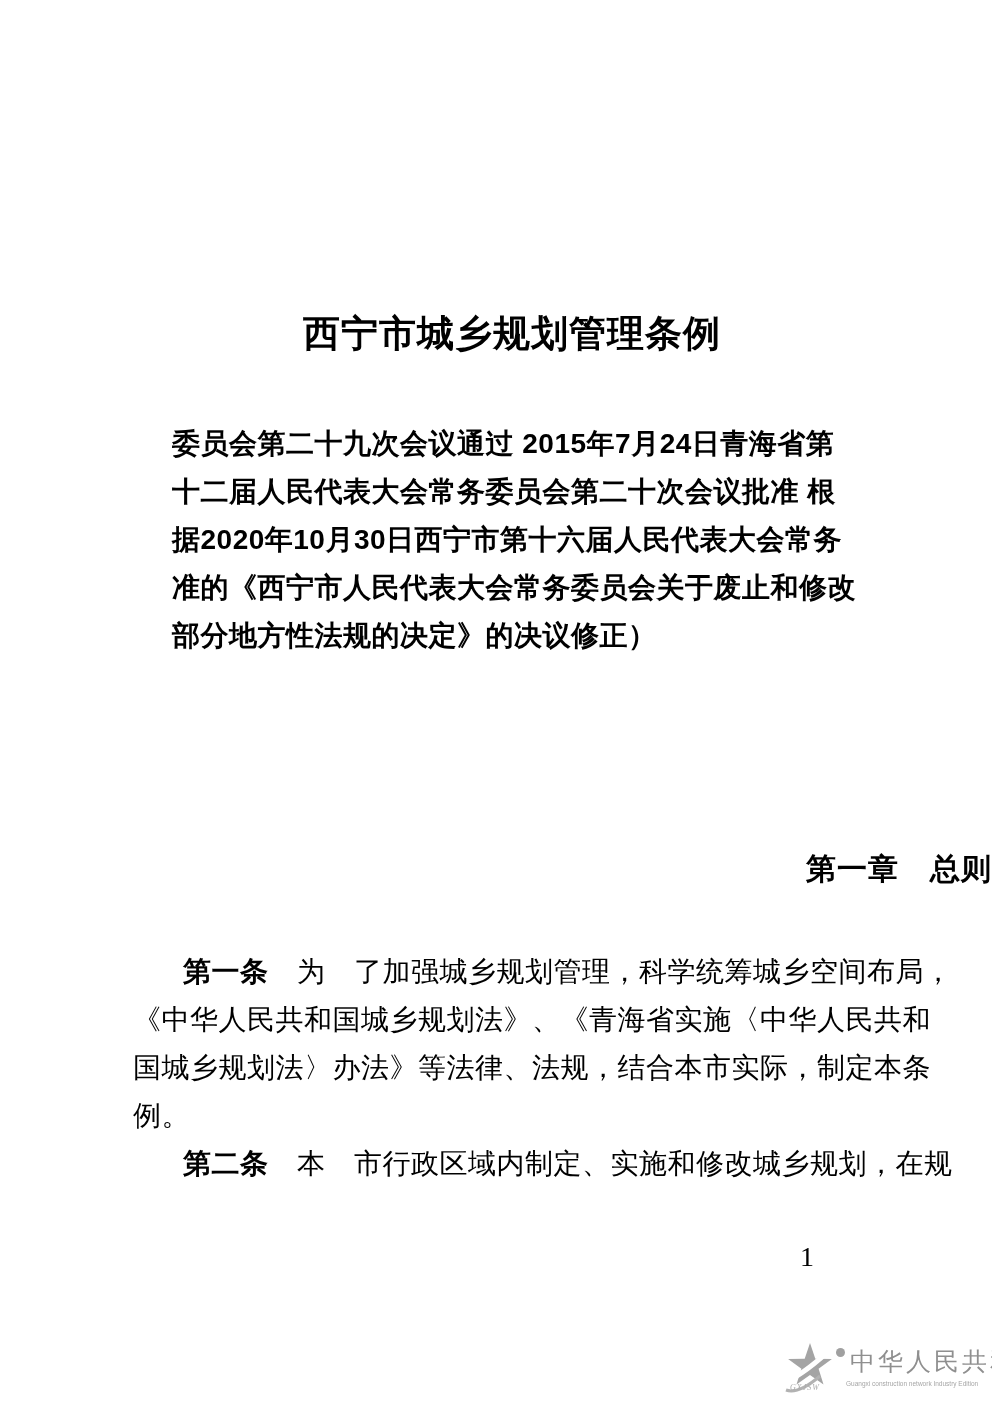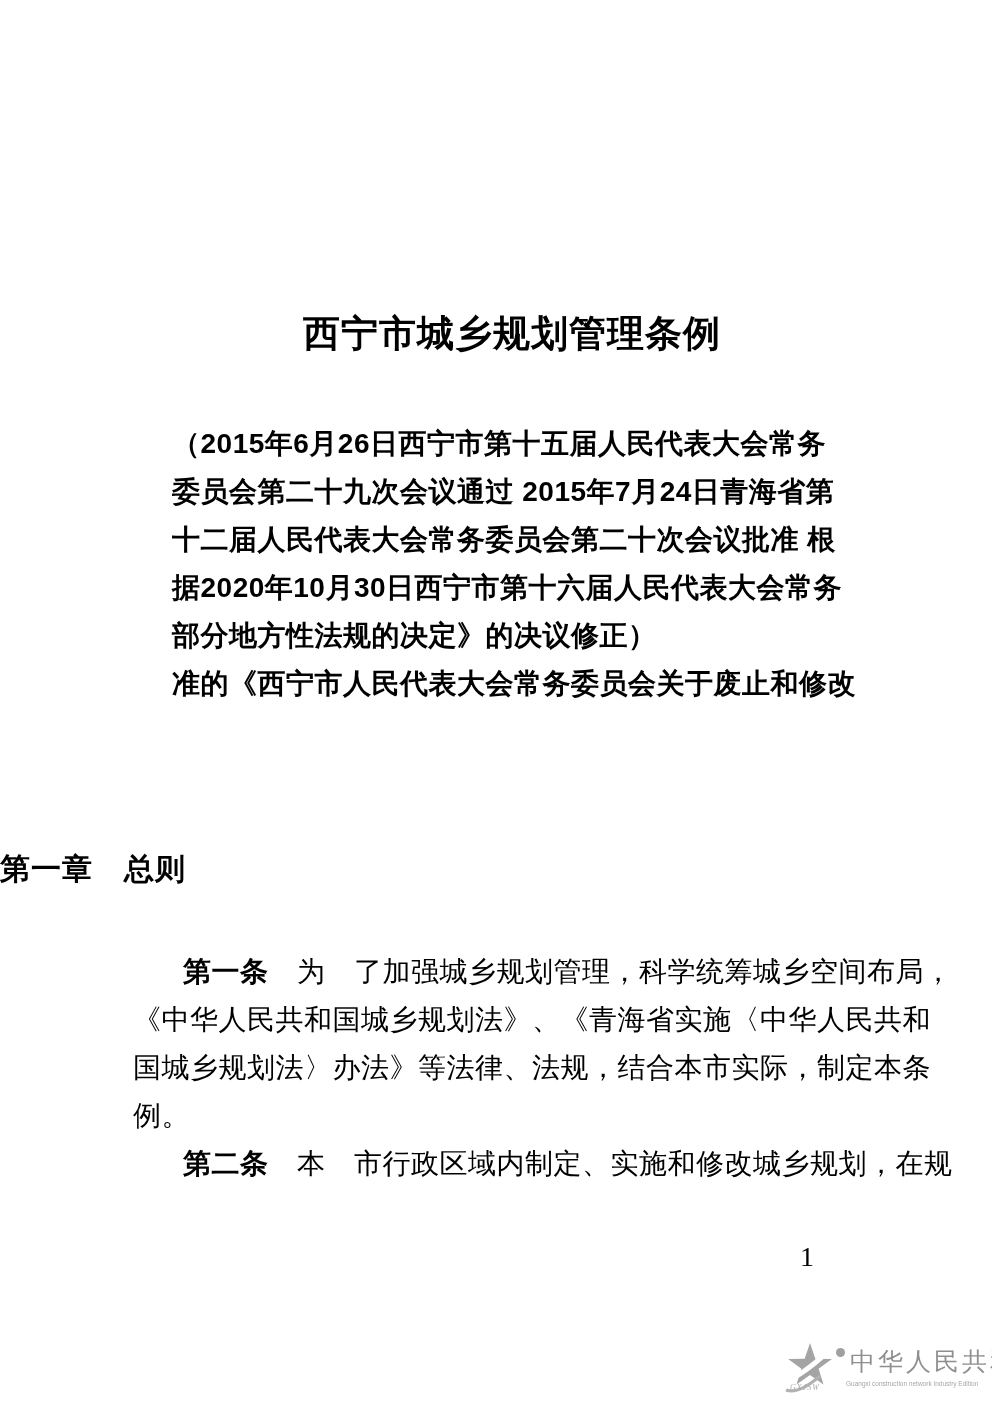--- a/index.html
+++ b/index.html
@@ -21,21 +21,21 @@
   }
   .preamble{
     position:absolute;top:420px;left:172px;width:680px;
     font-family:"Liberation Sans","DejaVu Sans",sans-serif;
     font-weight:bold;font-size:28px;line-height:48px;
     letter-spacing:0.5px;
   }
   .pre-line{white-space:pre;}
   .chapter-heading{
     position:absolute;top:849px;left:0;width:992px;
-    margin:0;text-align:left;
+    margin:0;text-align:right;
     font-family:"Liberation Sans","DejaVu Sans",sans-serif;
     font-weight:bold;font-size:30px;line-height:40px;
     letter-spacing:1px;
   }
   .article-body{
     position:absolute;top:948px;left:133px;width:770px;
     font-size:28px;line-height:48px;letter-spacing:0.5px;
   }
   .body-line{white-space:pre;}
   .body-line.indent{text-indent:50px;}
@@ -75,26 +75,25 @@
   }
 </style>
 </head>
 <body>
 
 <div class="page">
 
   <h1 class="doc-title">西宁市城乡规划管理条例</h1>
 
   <div class="preamble">
-    <div class="pre-line">（2015年6月26日西宁市第十五届人民代表大会常务</div>
     <div class="pre-line">委员会第二十九次会议通过 2015年7月24日青海省第</div>
     <div class="pre-line">十二届人民代表大会常务委员会第二十次会议批准 根</div>
     <div class="pre-line">据2020年10月30日西宁市第十六届人民代表大会常务</div>
+    <div class="pre-line">准的《西宁市人民代表大会常务委员会关于废止和修改</div>
     <div class="pre-line">部分地方性法规的决定》的决议修正）</div>
-    <div class="pre-line">准的《西宁市人民代表大会常务委员会关于废止和修改</div>
   </div>
 
   <h2 class="chapter-heading">第一章　总则</h2>
 
   <div class="article-body">
     <div class="body-line indent"><span class="article-no">第一条</span><span>　为　了加强城乡规划管理，科学统筹城乡空间布局，</span></div>
     <div class="body-line"><span>《中华人民共和国城乡规划法》、《青海省实施〈中华人民共和</span></div>
     <div class="body-line"><span>国城乡规划法〉办法》等法律、法规，结合本市实际，制定本条</span></div>
     <div class="body-line"><span>例。</span></div>
     <div class="body-line indent"><span class="article-no">第二条</span><span>　本　市行政区域内制定、实施和修改城乡规划，在规</span></div>

